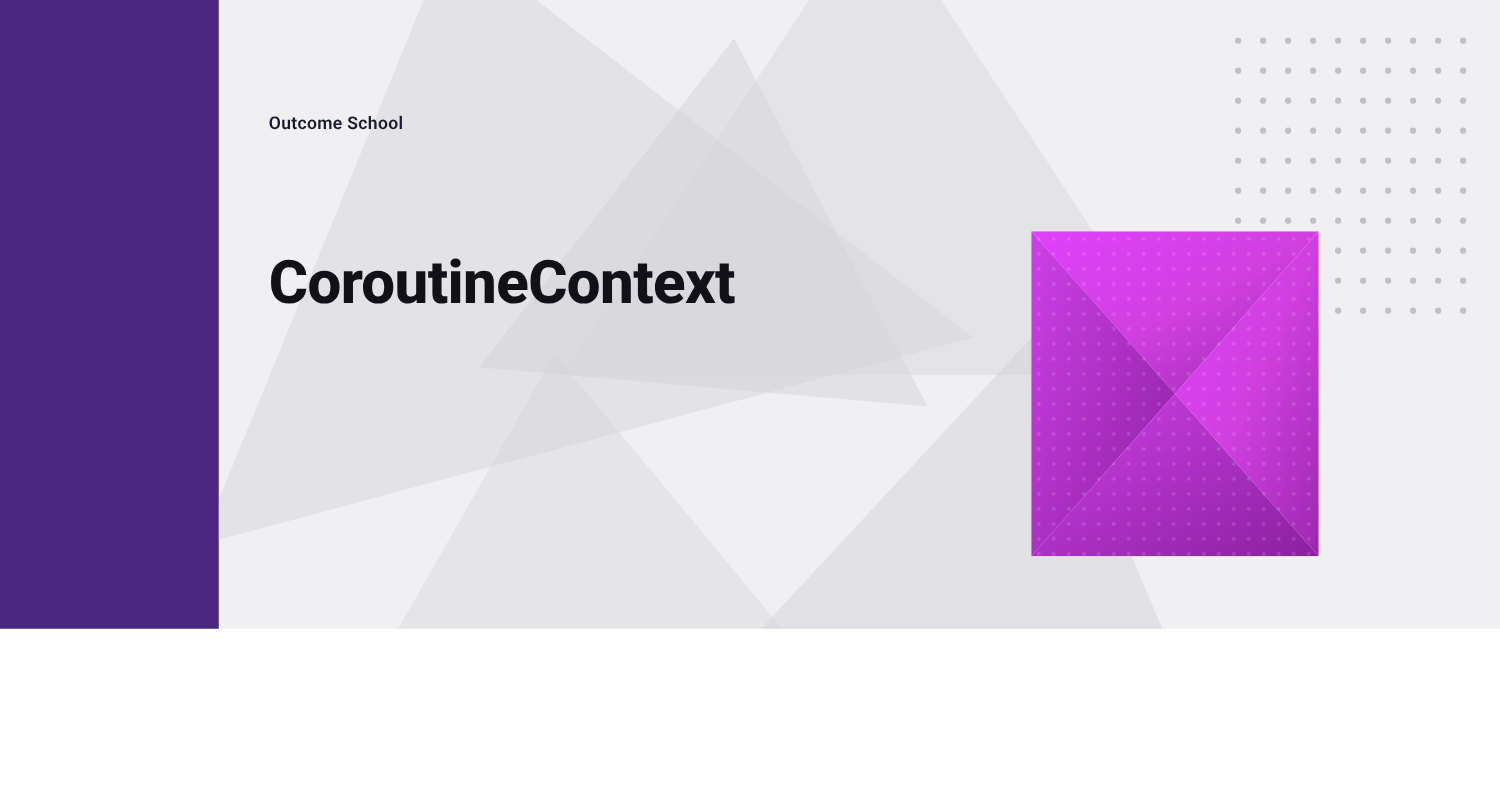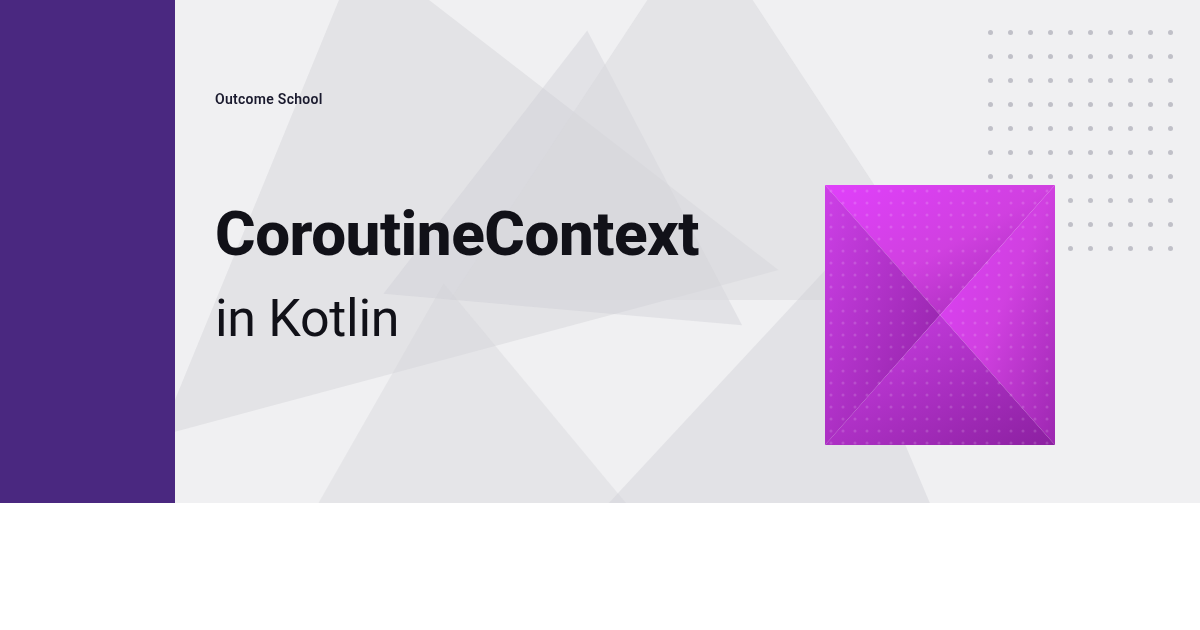--- a/index.html
+++ b/index.html
@@ -141,21 +141,21 @@
     }
 
     
     .title-area {
       position: absolute;
       top: 200px;
       left: 40px;
     }
 
     .title-main {
-      font-size: 62px;
+      font-size: 48px;
       font-weight: 800;
       color: #111118;
       line-height: 1.1;
       letter-spacing: -0.5px;
     }
 
     .title-sub {
       font-size: 52px;
       font-weight: 400;
       color: #111118;
@@ -295,21 +295,20 @@
           <div class="dot"></div>
           <div class="dot"></div>
           <div class="dot"></div>
       </div>
     </div>
 
     <div class="brand-name">Outcome School</div>
 
     <div class="title-area">
       <div class="title-main">CoroutineContext</div>
-      <div class="title-sub">in Kotlin</div>
     </div>
 
     <div class="kotlin-logo">
       <svg viewBox="0 0 230 260" width="230" height="260" xmlns="http://www.w3.org/2000/svg">
         <defs>
           <linearGradient id="kotlinGrad1" x1="0%" y1="0%" x2="100%" y2="100%">
             <stop offset="0%" style="stop-color:#e040fb;stop-opacity:1"></stop>
             <stop offset="50%" style="stop-color:#d040e0;stop-opacity:1"></stop>
             <stop offset="100%" style="stop-color:#9c27b0;stop-opacity:1"></stop>
           </linearGradient>

